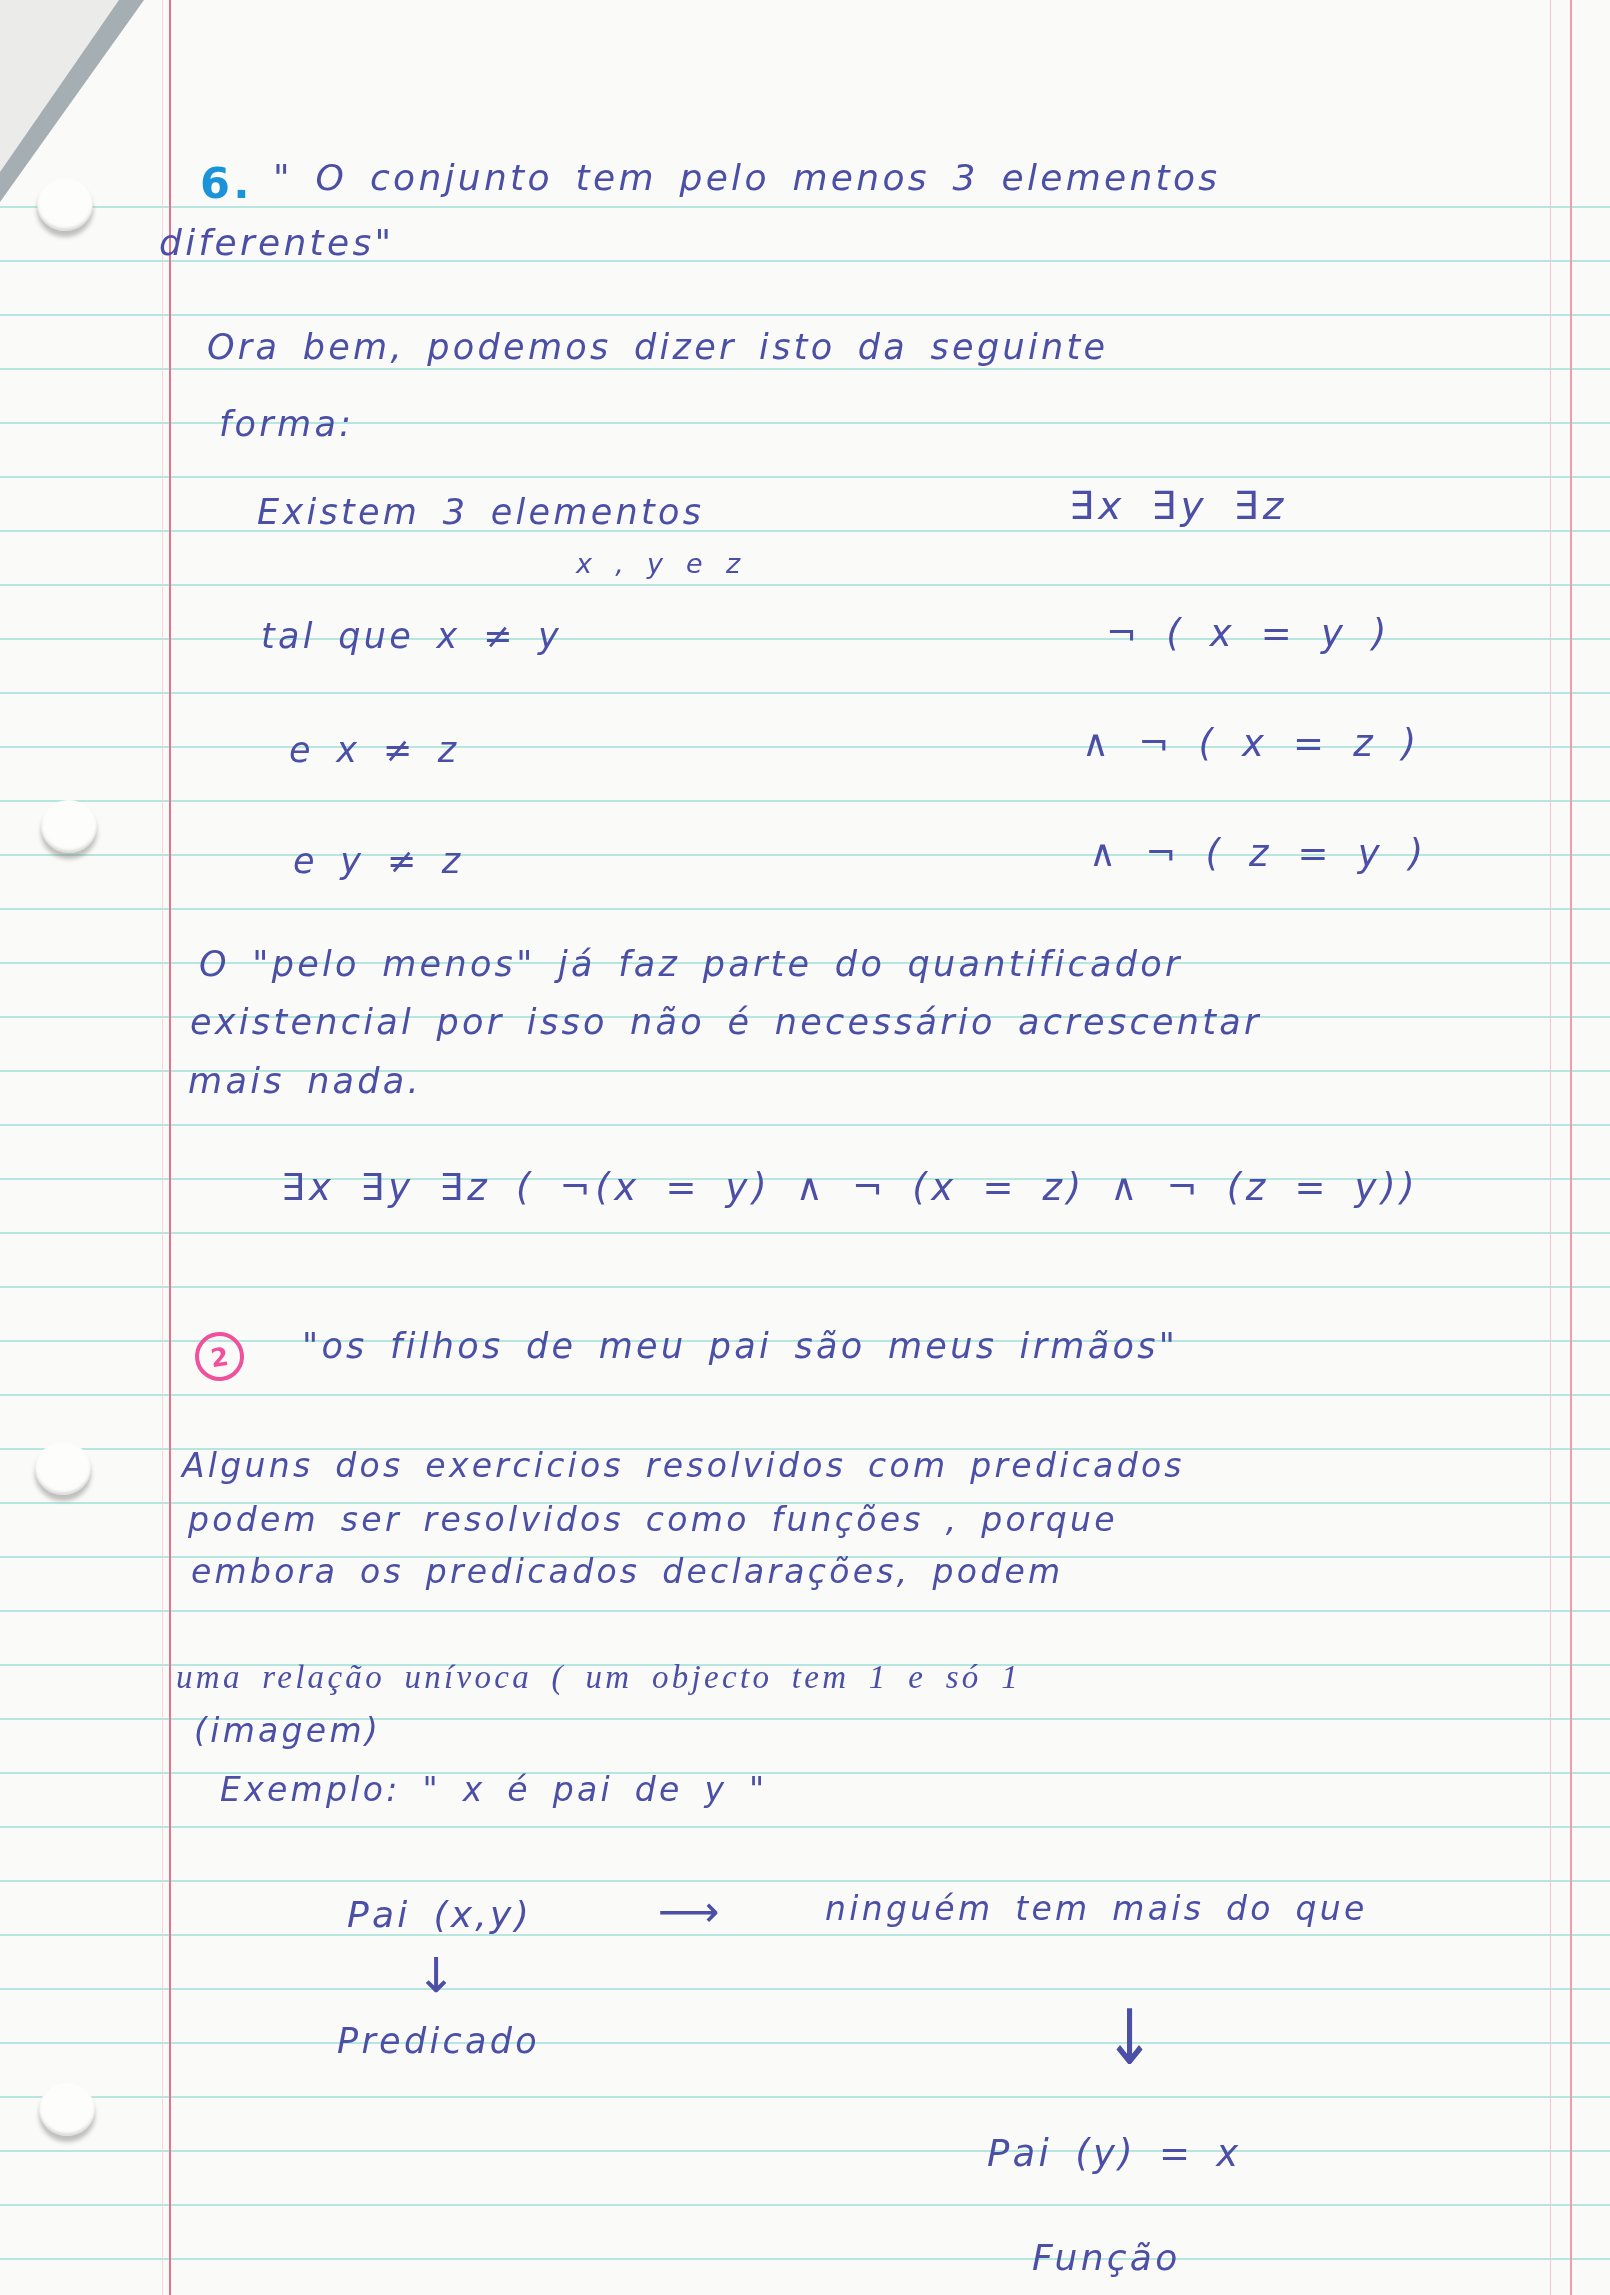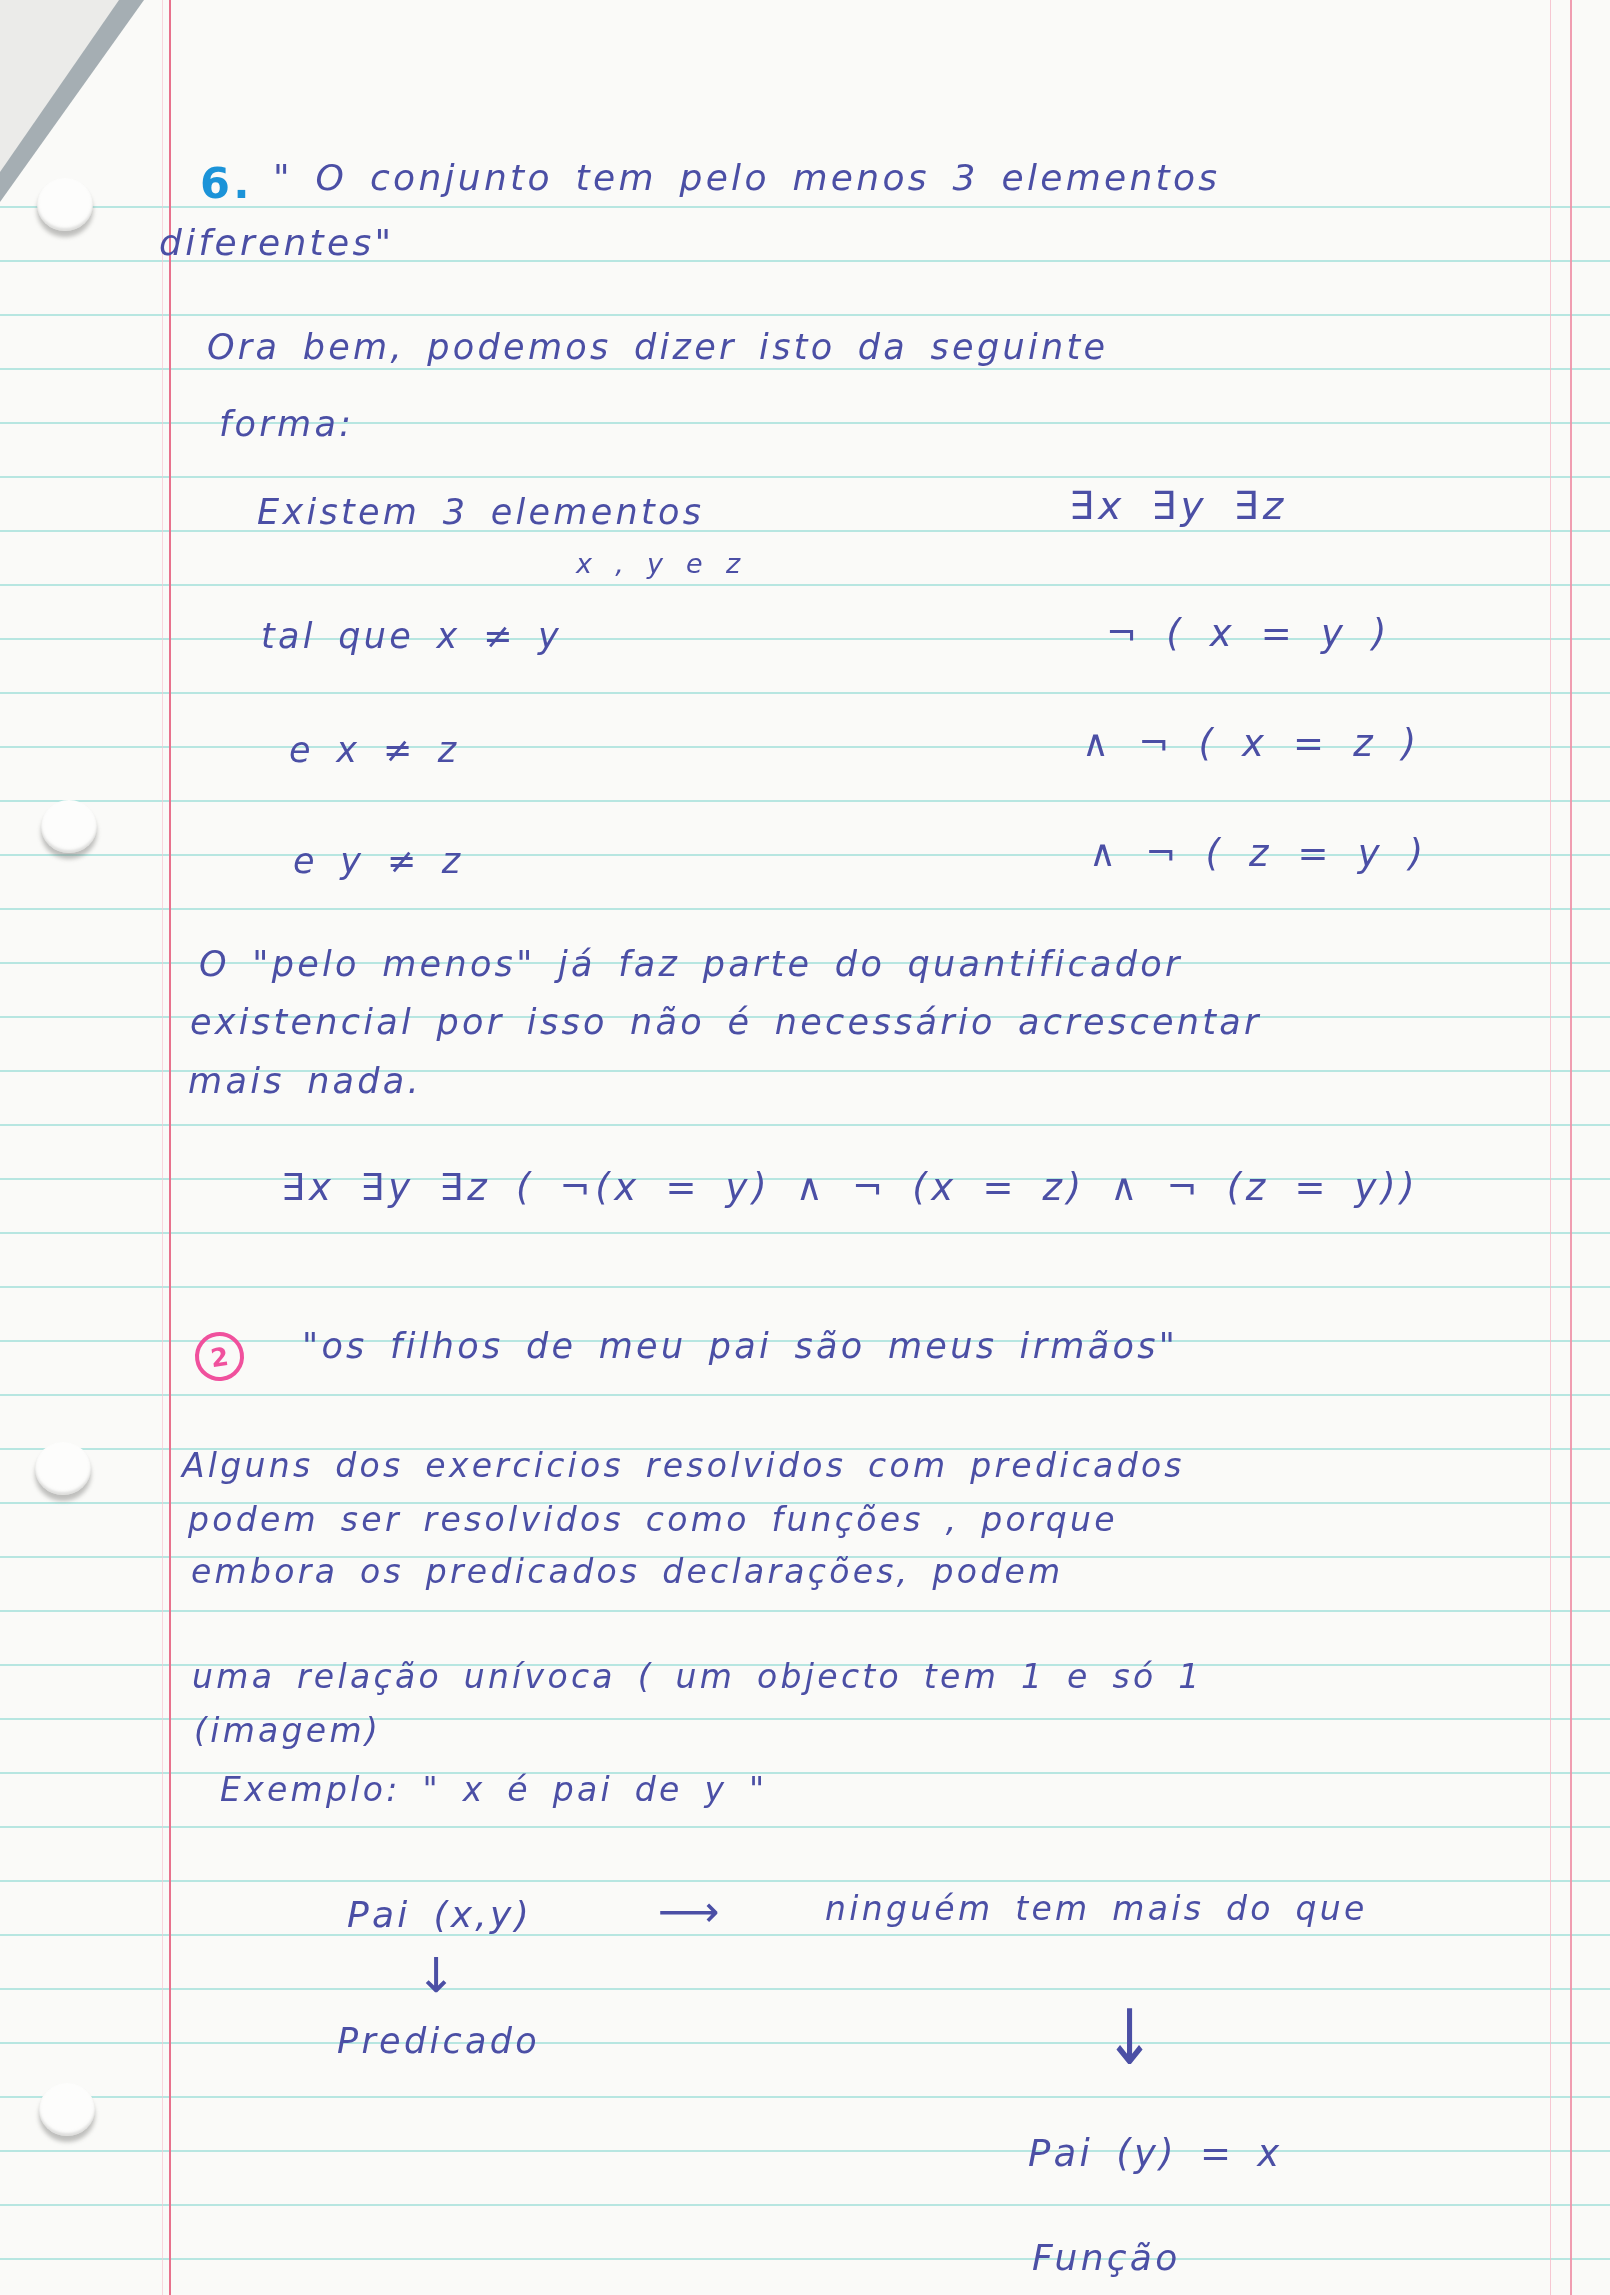--- a/index.html
+++ b/index.html
@@ -105,27 +105,27 @@
   <div class="hw" style="left:188px;top:1062px;font-size:35px;">mais nada.</div>
 
   <div class="hw math" style="left:281px;top:1168px;font-size:37px;">∃x ∃y ∃z ( ¬(x = y) ∧ ¬ (x = z) ∧ ¬ (z = y))</div>
 
   <div class="badge" style="left:195px;top:1332px;">2</div>
   <div class="hw" style="left:302px;top:1327px;font-size:35px;">"os filhos de meu pai são meus irmãos"</div>
 
   <div class="hw" style="left:182px;top:1448px;font-size:33px;">Alguns dos exercicios resolvidos com predicados</div>
   <div class="hw" style="left:188px;top:1502px;font-size:33px;">podem ser resolvidos como funções , porque</div>
   <div class="hw" style="left:191px;top:1554px;font-size:33px;">embora os predicados declarações, podem</div>
-  <div class="hw" style="left:192px;top:1659px;font-size:33px;">uma relação unívoca ( um objecto tem 1 e só 1</div>
+  <div class="hw" style="left:176px;top:1659px;font-size:33px;font-family:Liberation Serif, serif;">uma relação unívoca ( um objecto tem 1 e só 1</div>
   <div class="hw" style="left:194px;top:1713px;font-size:33px;">(imagem)</div>
 
   <div class="hw" style="left:220px;top:1772px;font-size:33px;">Exemplo:  " x é pai de y "</div>
 
   <div class="hw" style="left:347px;top:1895px;font-size:36px;">Pai (x,y)</div>
   <div class="hw arrow" style="left:658px;top:1888px;font-size:43px;">⟶</div>
   <div class="hw" style="left:825px;top:1891px;font-size:33px;">ninguém tem mais do que</div>
   <div class="hw arrow" style="left:416px;top:1949px;font-size:48px;">↓</div>
   <div class="hw" style="left:337px;top:2022px;font-size:35px;">Predicado</div>
   <div class="hw arrow" style="left:1104px;top:2004px;font-size:61px;transform:scaleY(1.25);">↓</div>
-  <div class="hw" style="left:1028px;top:2134px;font-size:37px;">Pai (y) = x</div>
+  <div class="hw" style="left:987px;top:2134px;font-size:37px;">Pai (y) = x</div>
   <div class="hw" style="left:1032px;top:2238px;font-size:36px;">Função</div>
 </div>
 
 
 </body></html>

